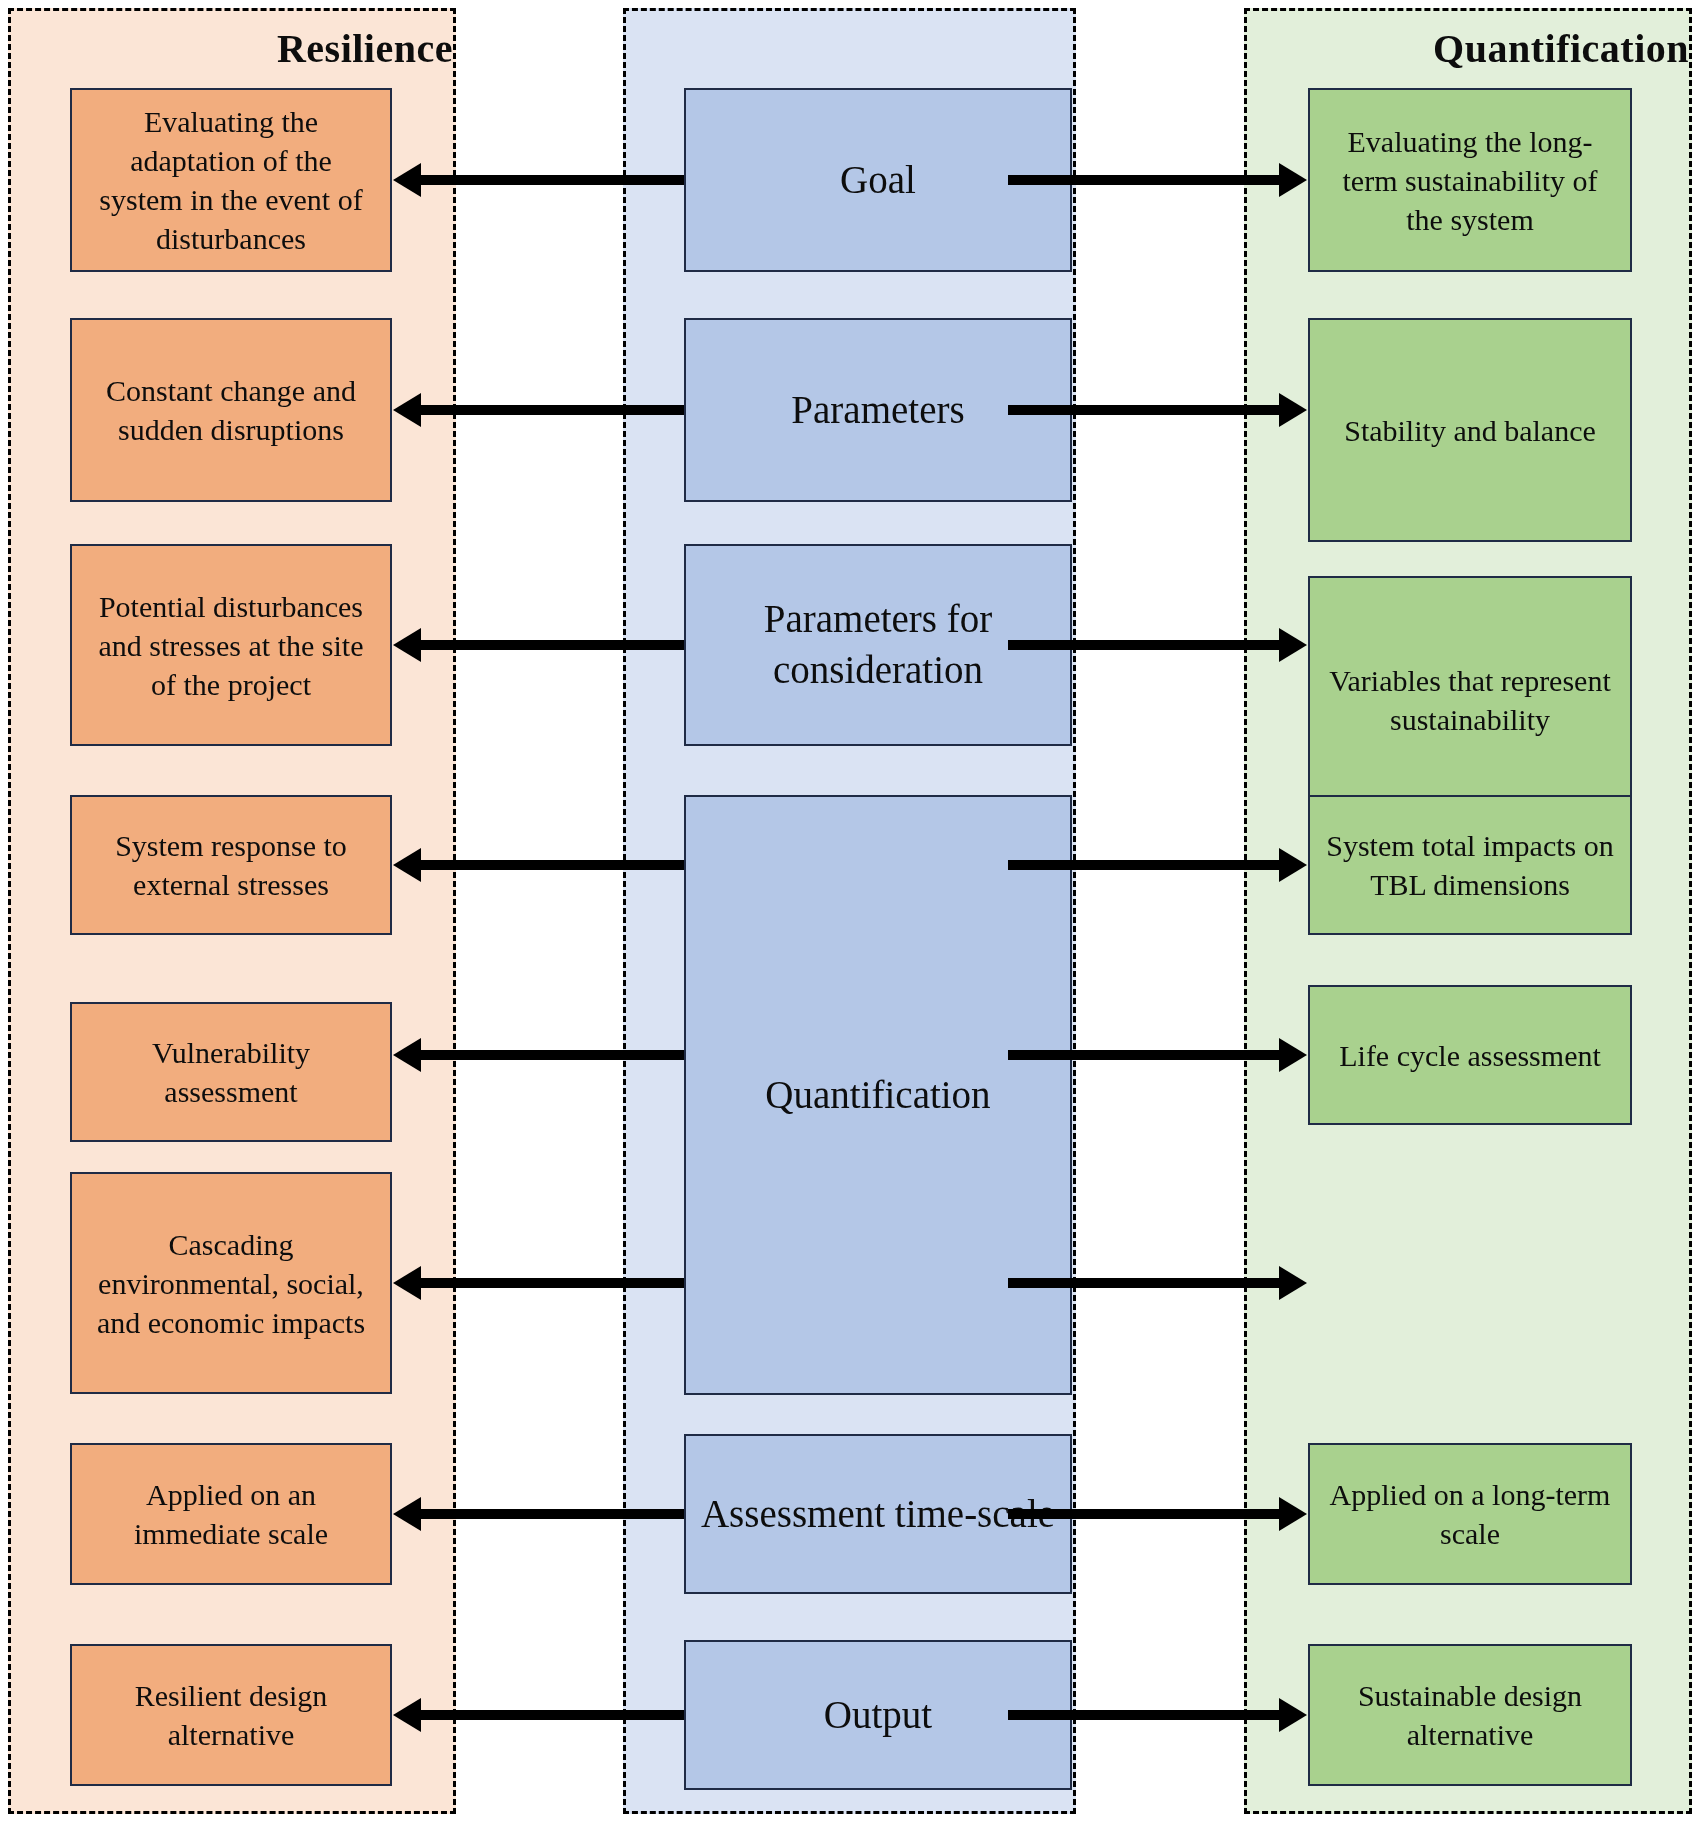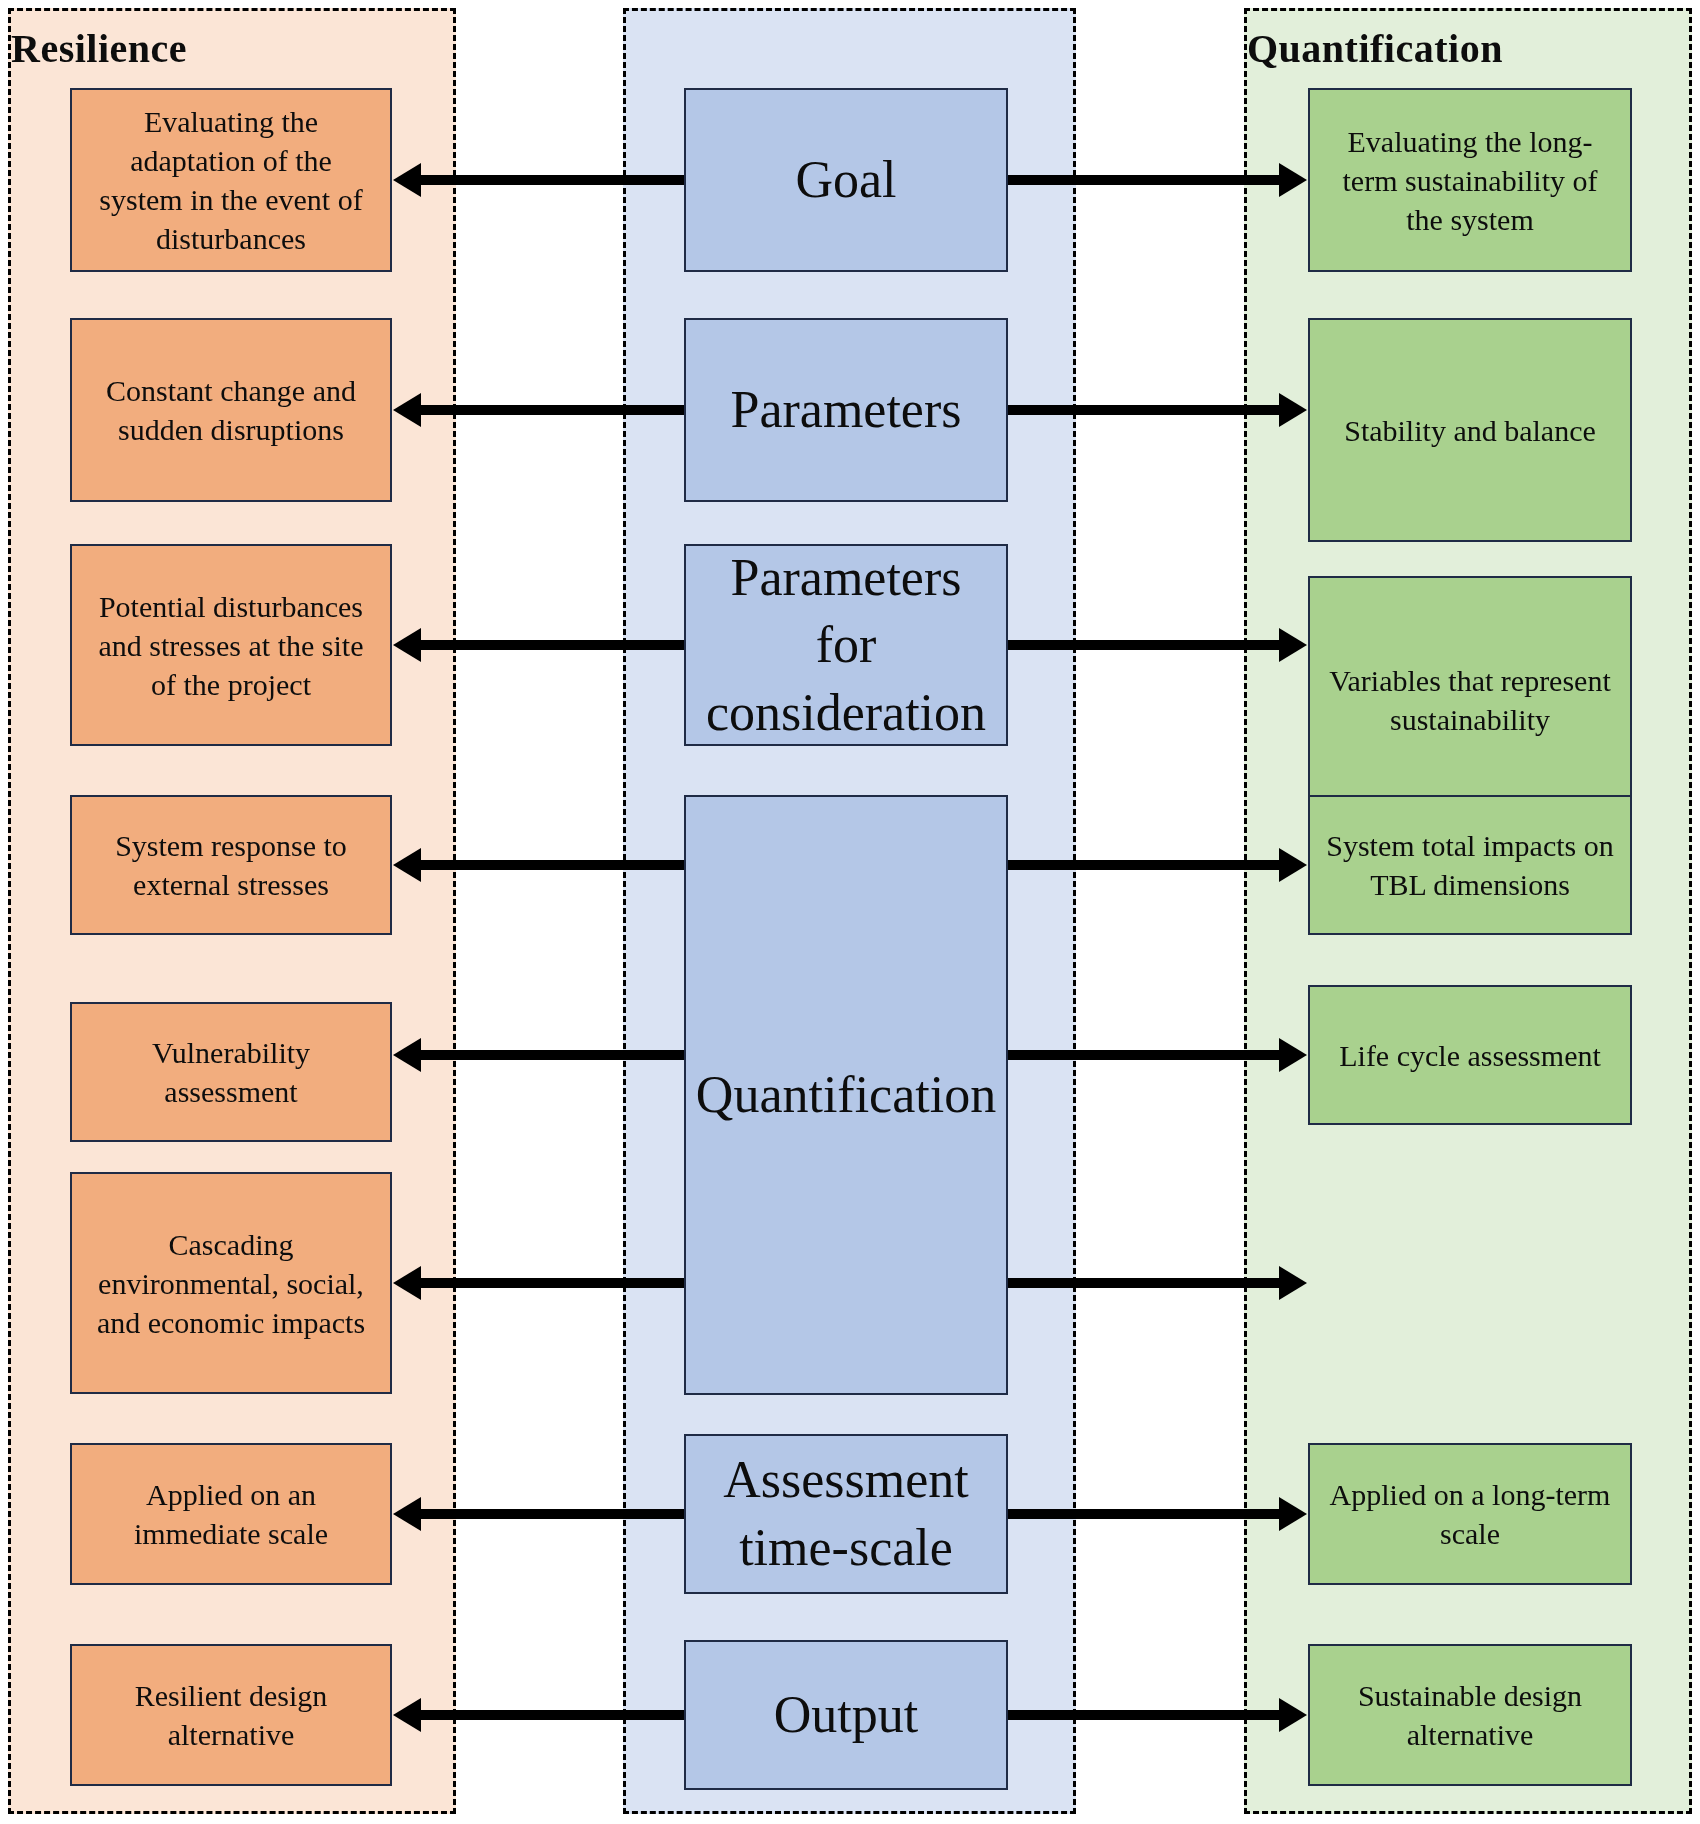--- a/index.html
+++ b/index.html
@@ -21,35 +21,35 @@
     position: absolute; top: 8px; height: 1806px;
     border: 3px dashed var(--panel_border);
     box-sizing: border-box;
     z-index: 0;
   }
   .panel.left  { left: 8px;    width: 448px; background: var(--resilience_panel); }
   .panel.mid   { left: 623px;  width: 453px; background: var(--process_panel); }
   .panel.right { left: 1244px; width: 448px; background: var(--sustainability_panel); }
   .panel-title {
     position: absolute; top: 14px; left: 0; width: 100%;
-    text-align: left; font-weight: bold; font-size: 40px;
+    text-align: right; font-weight: bold; font-size: 40px;
     letter-spacing: 0.5px;
   }
   .box {
     position: absolute;
     box-sizing: border-box;
     border: 2px solid var(--box_border);
     display: flex; align-items: center; justify-content: center;
     text-align: center;
     padding: 8px 14px;
     font-size: 30px; line-height: 1.3;
     z-index: 2;
   }
   .box.orange { left: 70px;   width: 322px; background: var(--resilience_box); }
-  .box.blue   { left: 684px;  width: 324px; background: var(--process_box); font-size: 52px; }
+  .box.blue   { left: 684px;  width: 388px; background: var(--process_box); font-size: 39px; }
   .box.green  { left: 1308px; width: 324px; background: var(--sustainability_box); }
   .arrow {
     position: absolute; height: 10px; background: var(--arrow); z-index: 5;
   }
   .arrow.to-left  { left: 420px;  width: 264px; }
   .arrow.to-right { left: 1008px; width: 272px; }
   .arrow.to-left::before {
     content:""; position: absolute; left: -27px; top: 50%; transform: translateY(-50%);
     border-top: 17px solid transparent; border-bottom: 17px solid transparent;
     border-right: 28px solid var(--arrow);

